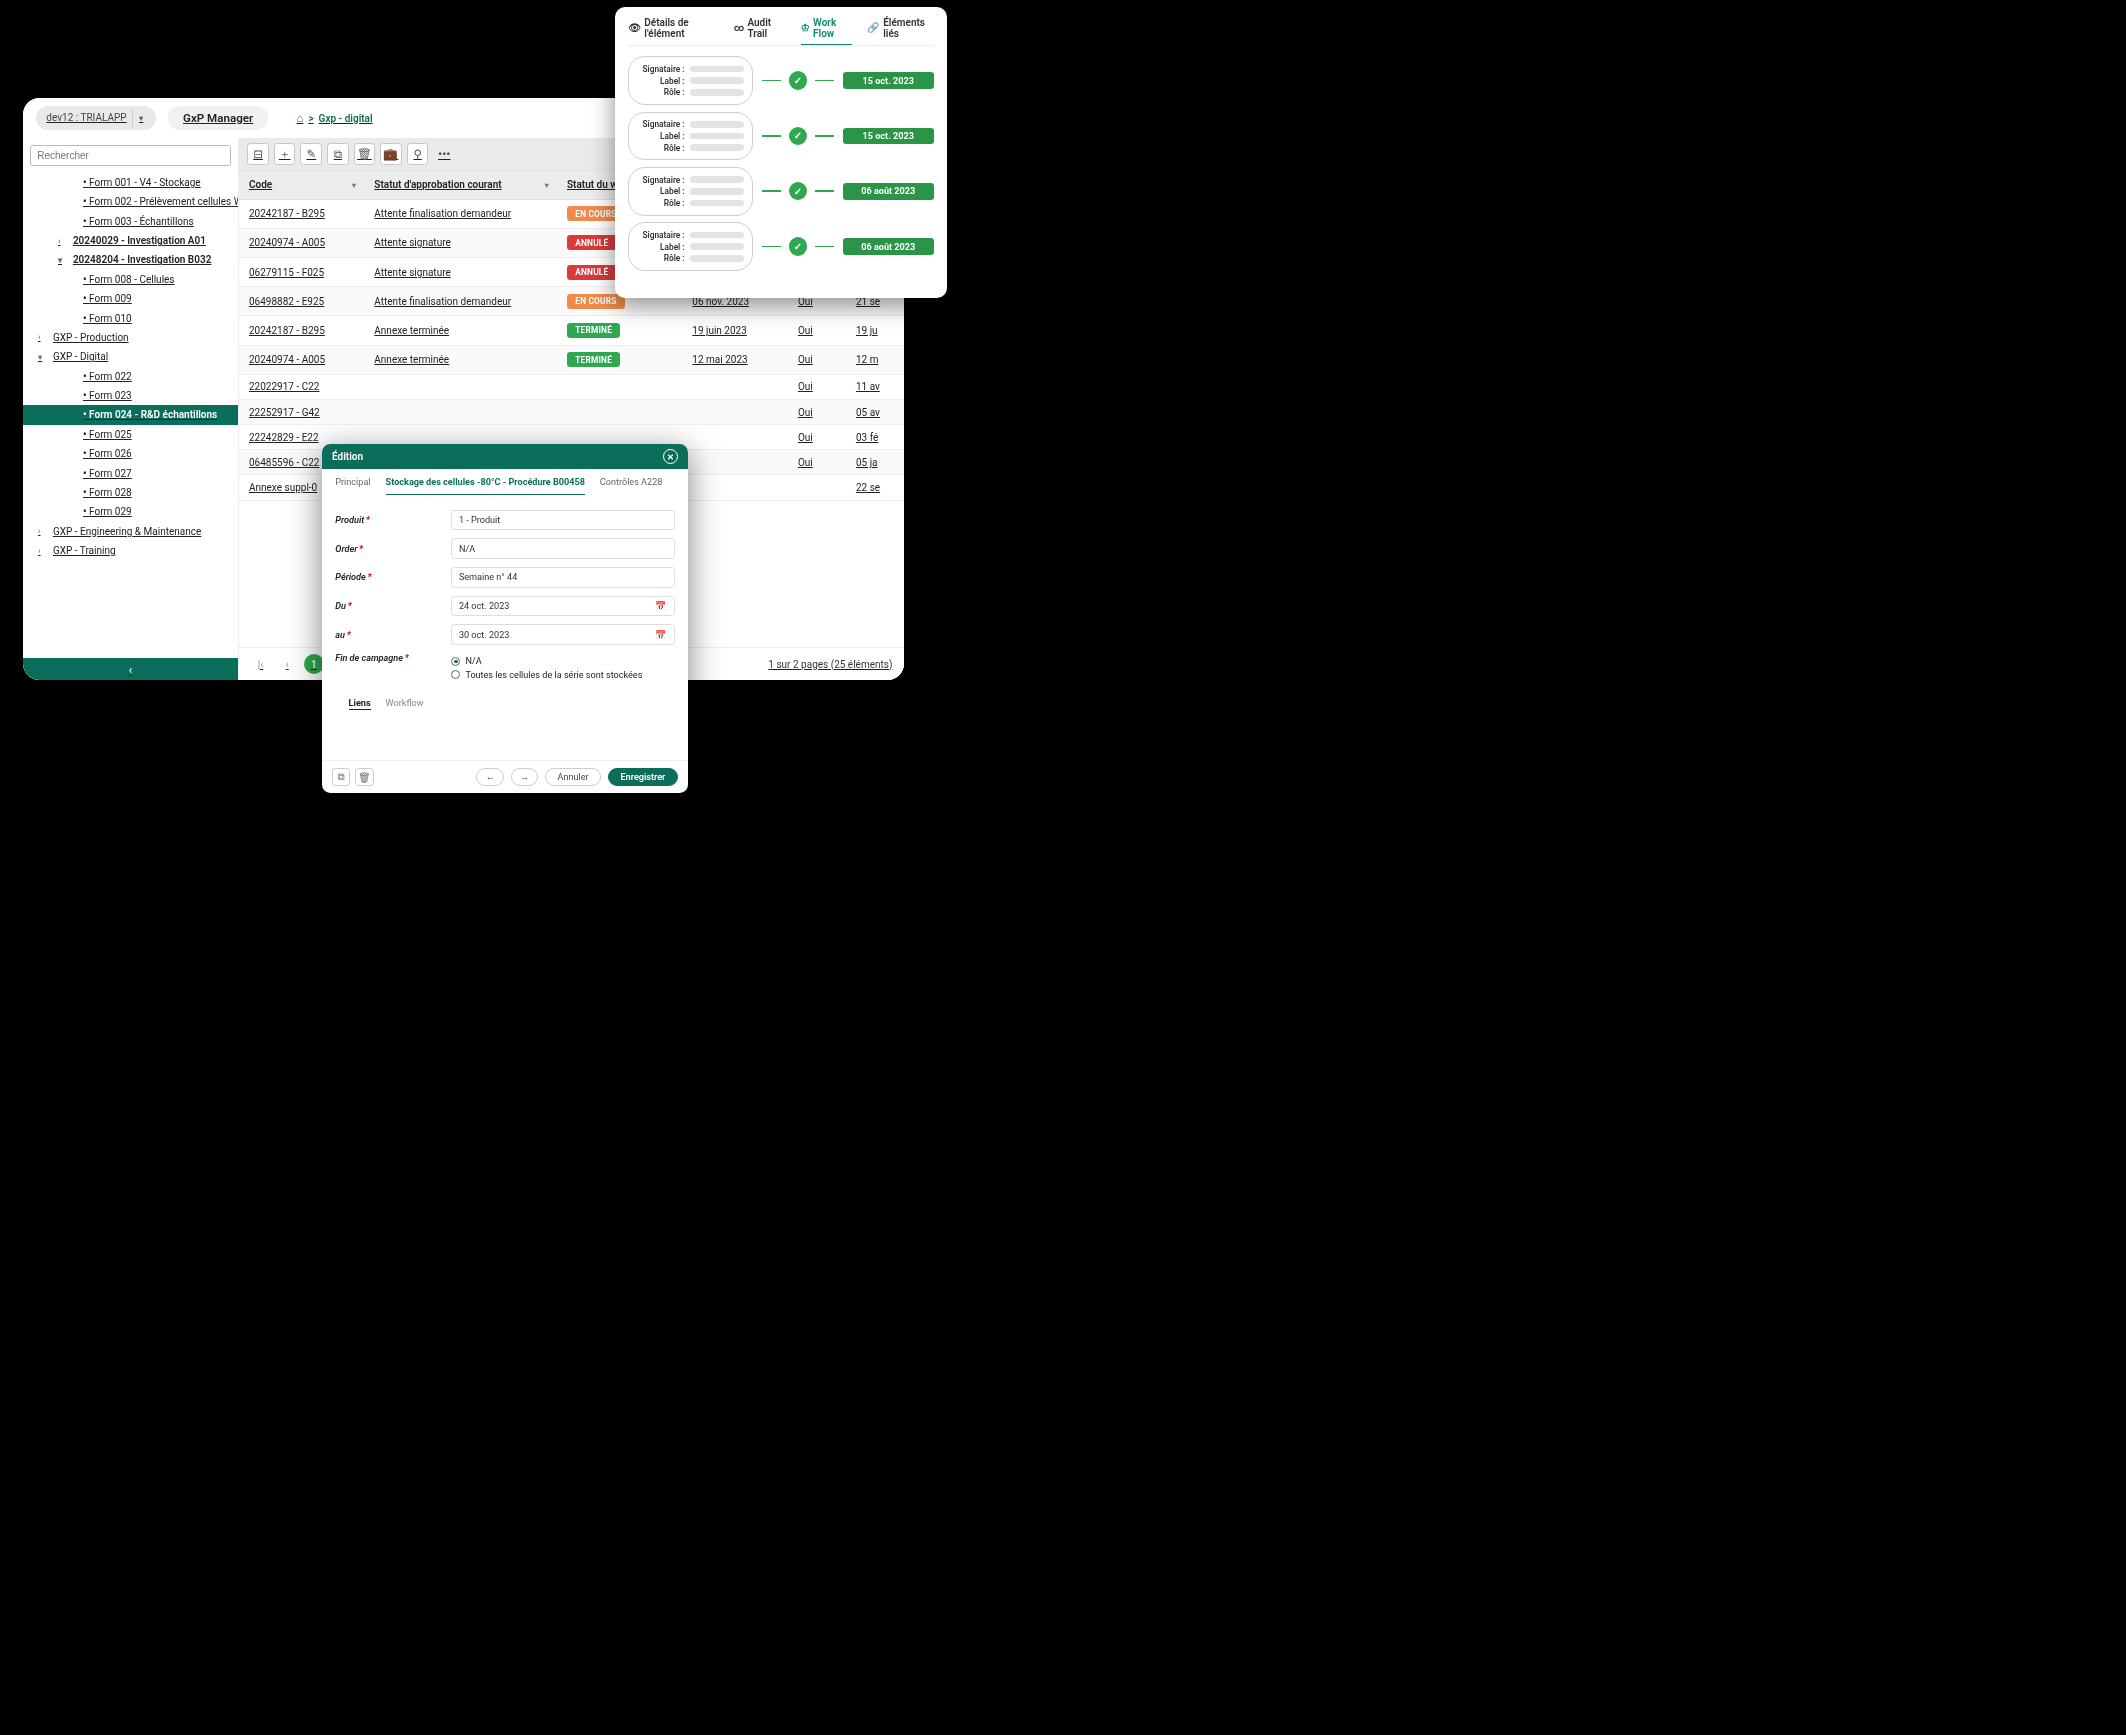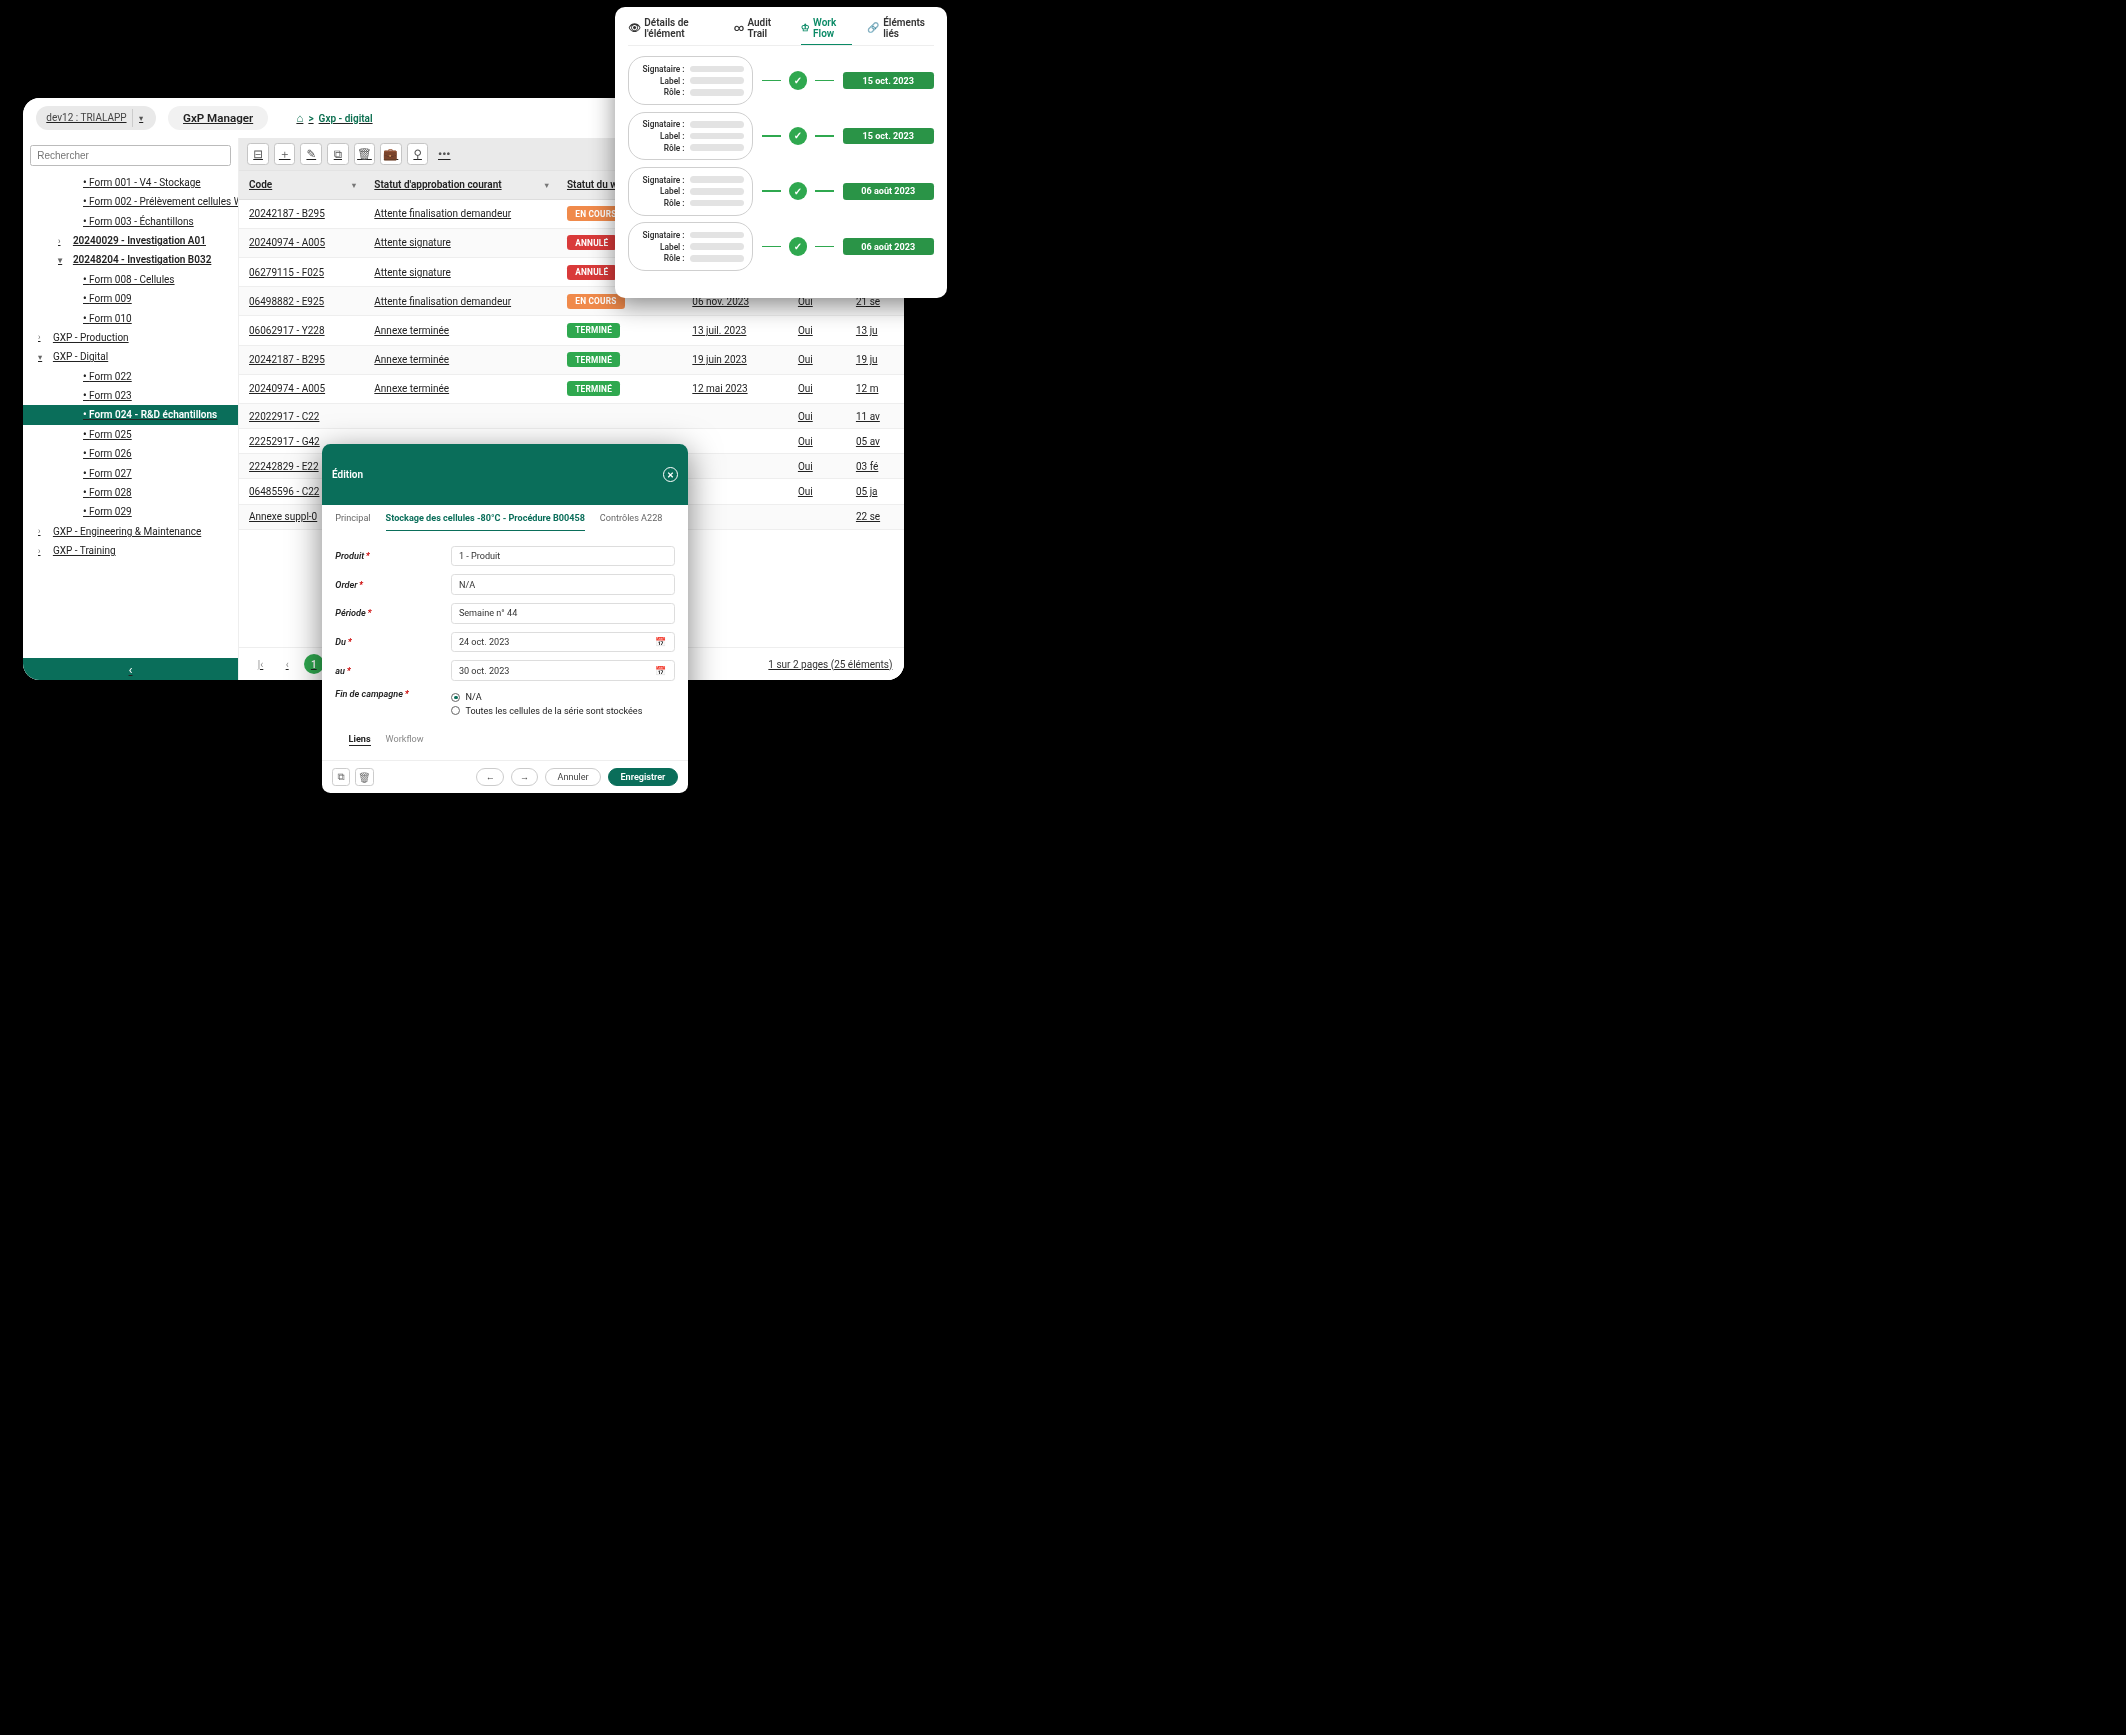--- a/index.html
+++ b/index.html
@@ -171,21 +171,21 @@
     position: absolute;
     left: 322px; top: 444px;
     width: 366px; height: 349px;
     background: #fff; border-radius: 8.3px;
     box-shadow: 0 8.3px 33px rgba(0,0,0,.5);
     z-index: 10; overflow: hidden;
     display: flex; flex-direction: column;
   }
   .modal-hdr {
     background: #0a6e5a; color: #fff;
-    padding: 23px 10px; font-size: 10px; font-weight: 600;
+    padding: 5px 10px; font-size: 10px; font-weight: 600;
     display: flex; justify-content: space-between; align-items: center;
   }
   .modal-close { width: 15px; height: 15px; border: 0.8px solid #fff; border-radius: 50%;
     display: flex; align-items: center; justify-content: center; font-size: 8.3px; cursor:pointer;}
   .modal-tabs { display: flex; gap: 15px; padding: 8.3px 13.3px 0; font-size: 9.1px; color: #666; }
   .modal-tab { padding-bottom: 6.6px; cursor: pointer; }
   .modal-tab.active { color: #0a6e5a; font-weight: 700; border-bottom: 1.7px solid #0a6e5a; }
   .modal-body { flex: 1; padding: 6.6px 13.3px; overflow: auto; }
   .field-row { display: flex; align-items: center; margin: 8.3px 0; font-size: 9.1px; }
   .field-label { width: 116px; font-weight: 600; color: #222; font-style: italic; }
@@ -359,28 +359,20 @@
                 <td></td>
                 <td></td>
               </tr>
               <tr>
                 <td>06498882 - E925</td>
                 <td>Attente finalisation demandeur</td>
                 <td><span class="badge b-encours">EN COURS</span></td>
                 <td>06 nov. 2023</td>
                 <td>Oui</td>
                 <td>21 se</td>
-              </tr>
-              <tr>
-                <td>06062917 - Y228</td>
-                <td>Annexe terminée</td>
-                <td><span class="badge b-termine">TERMINÉ</span></td>
-                <td>13 juil. 2023</td>
-                <td>Oui</td>
-                <td>13 ju</td>
               </tr>
               <tr>
                 <td>20242187 - B295</td>
                 <td>Annexe terminée</td>
                 <td><span class="badge b-termine">TERMINÉ</span></td>
                 <td>19 juin 2023</td>
                 <td>Oui</td>
                 <td>19 ju</td>
               </tr>
               <tr>

